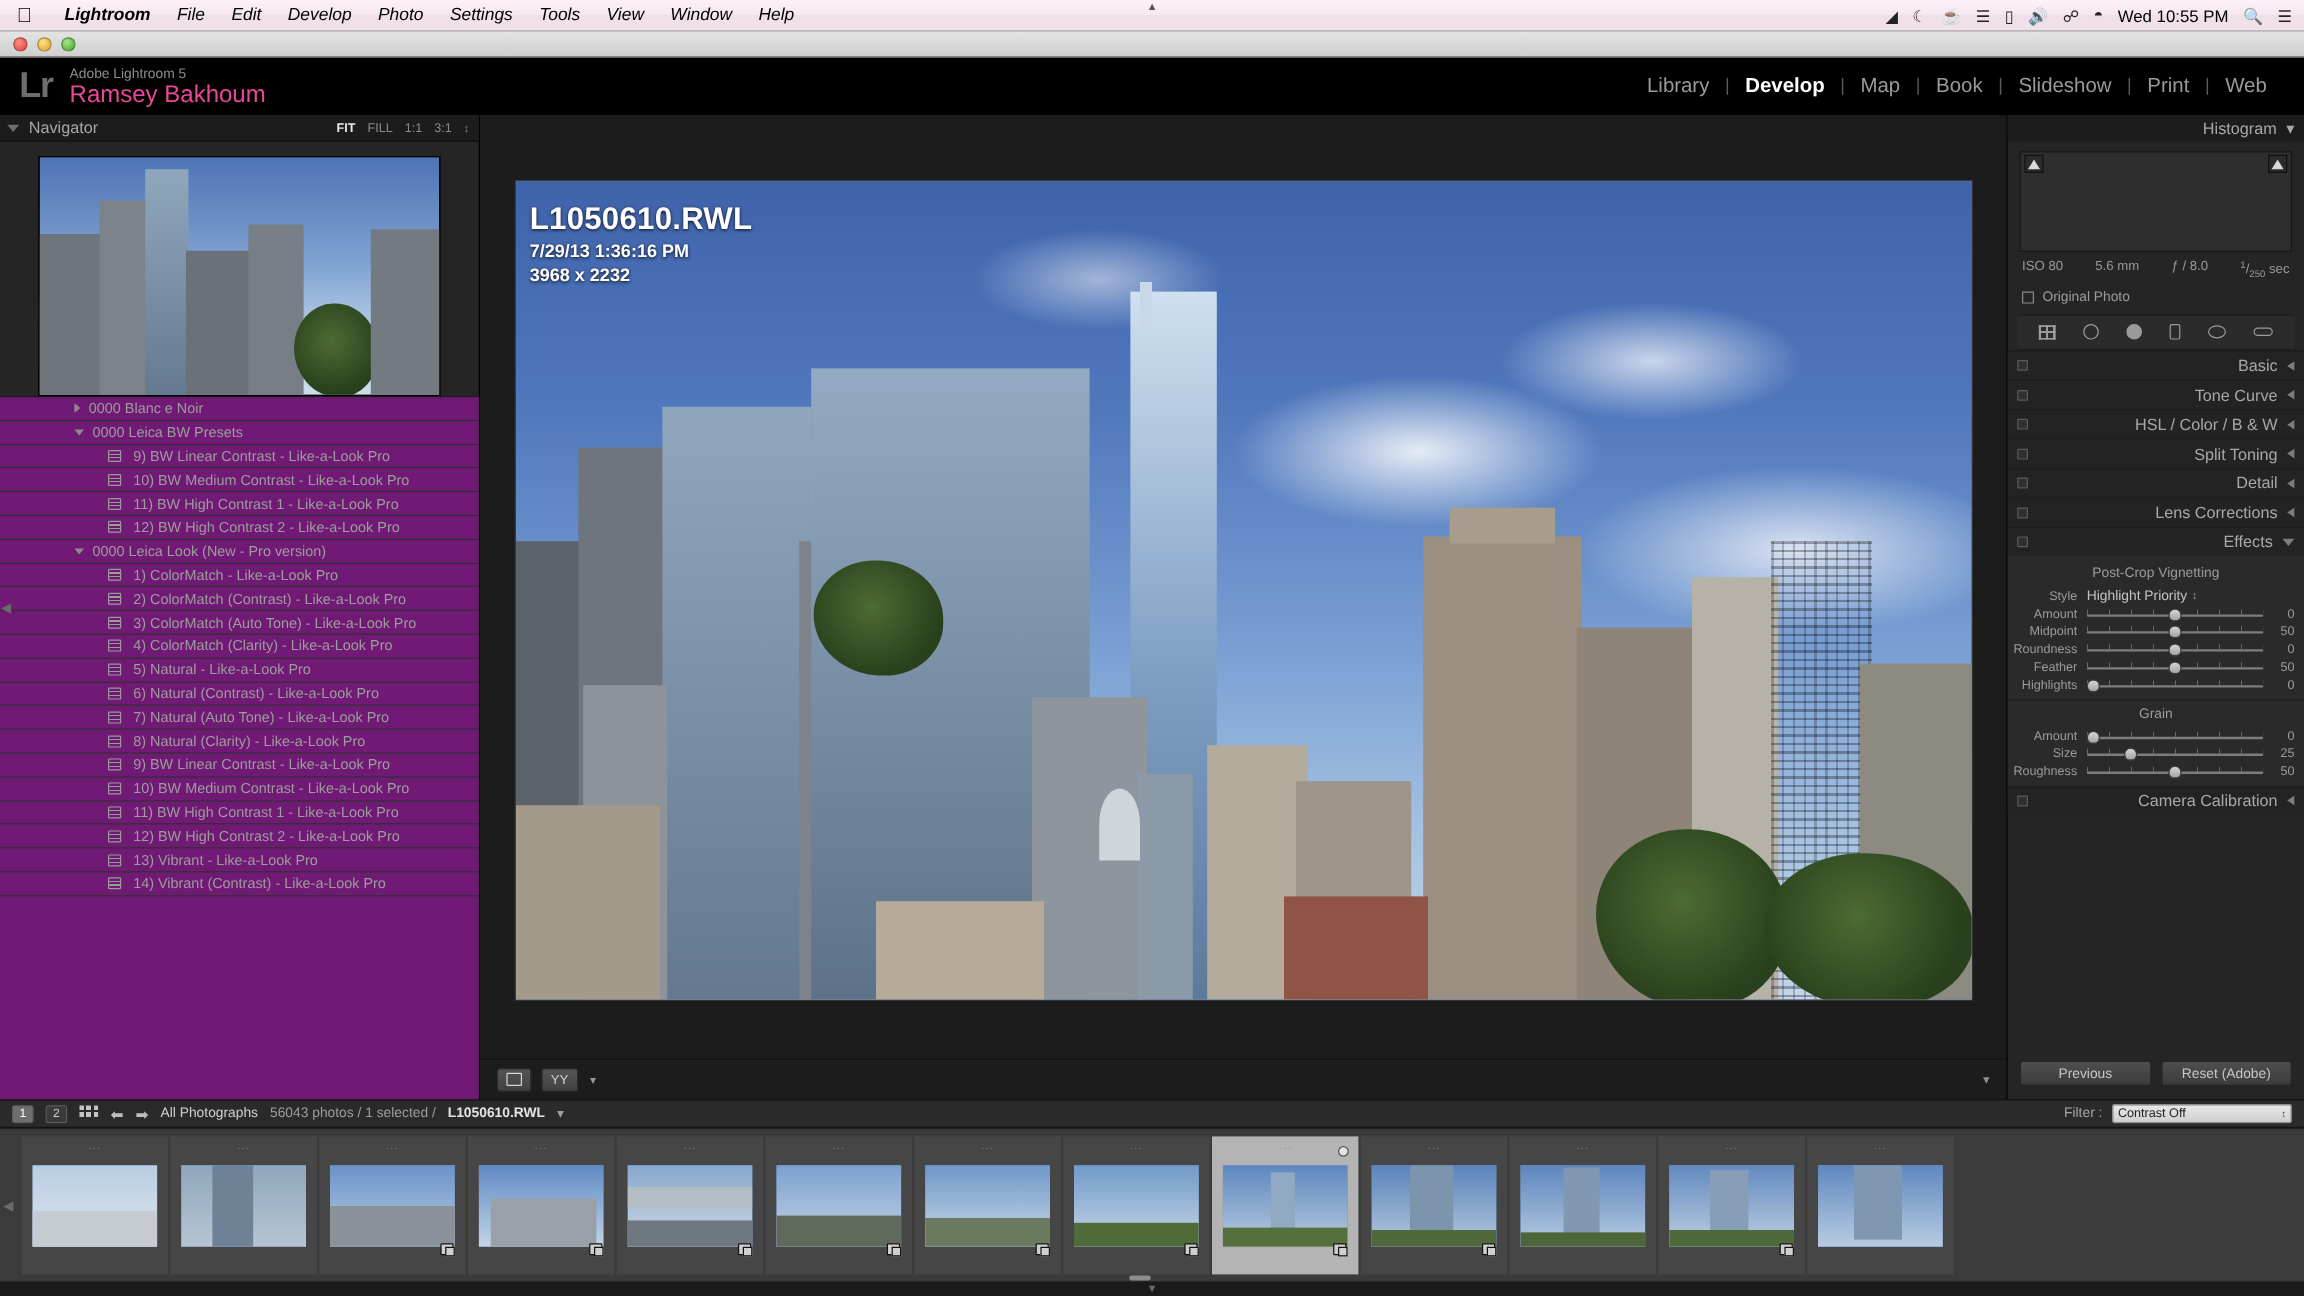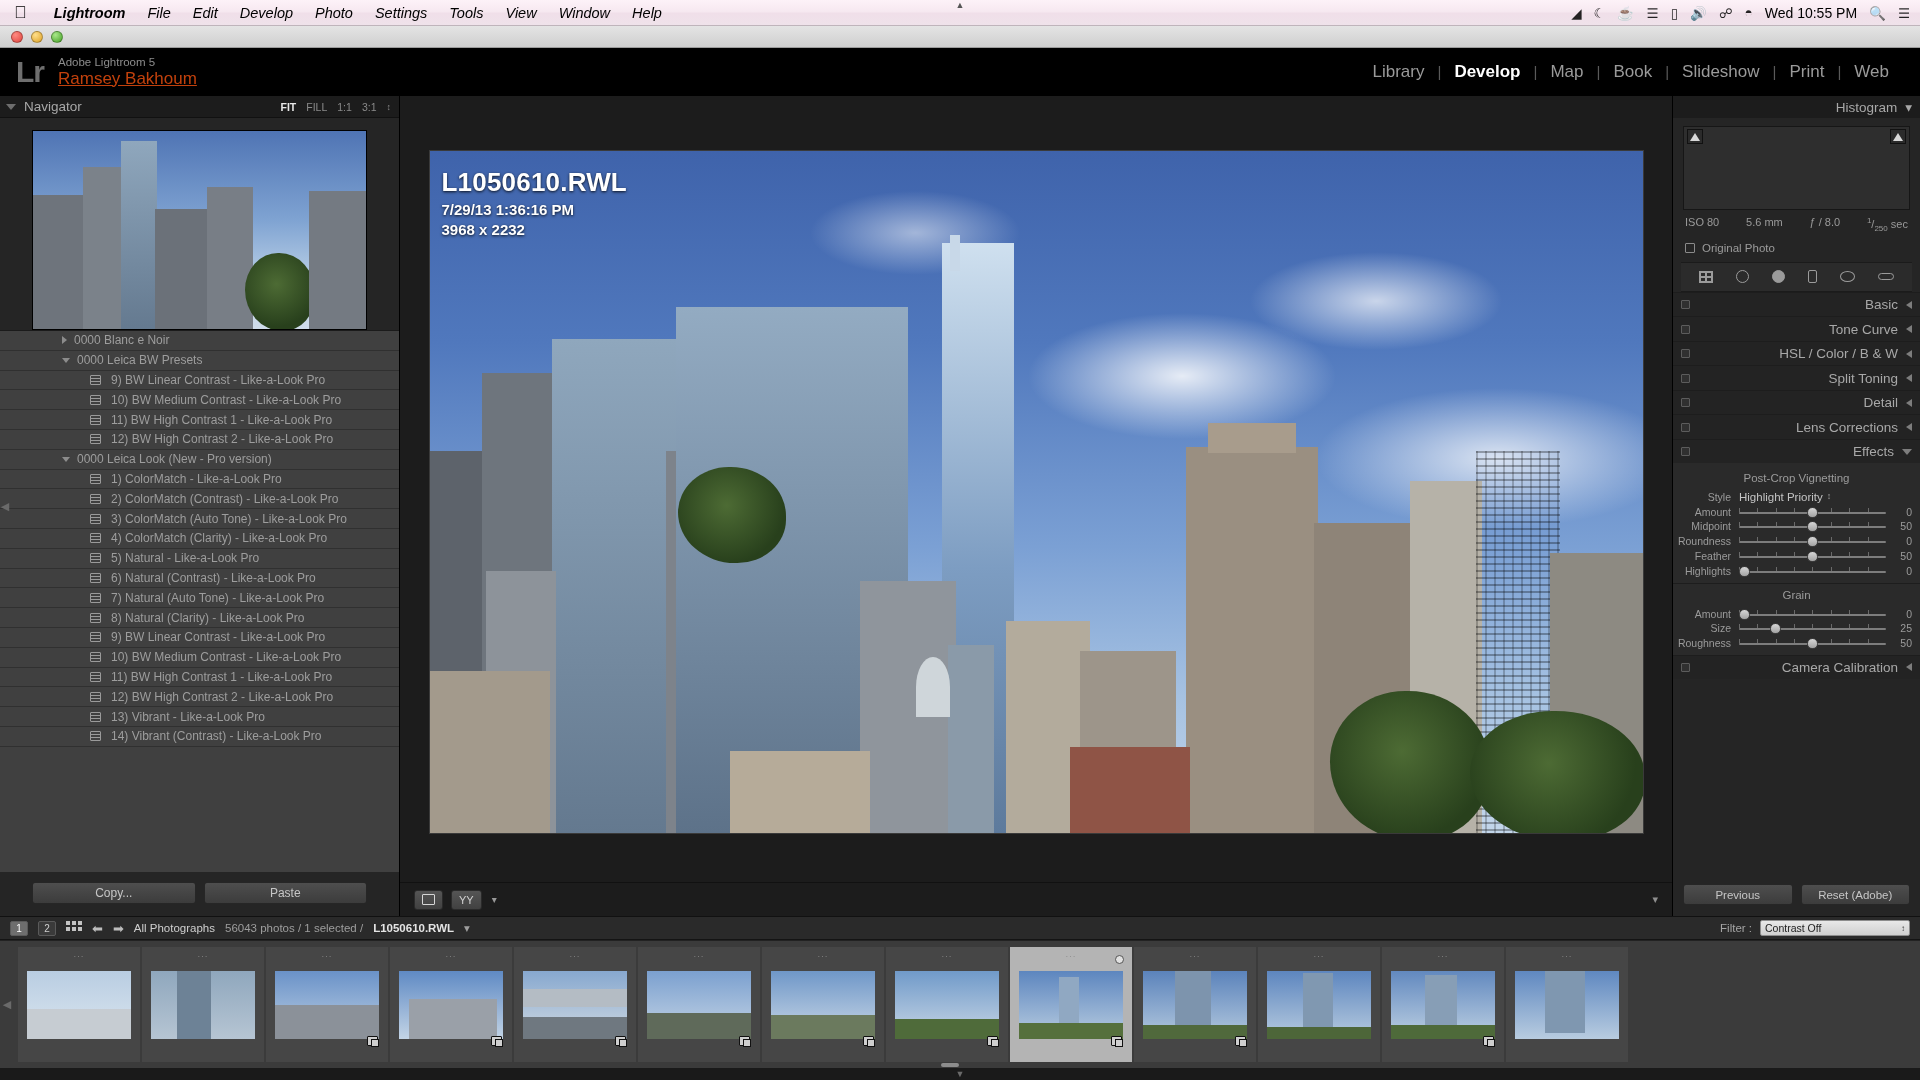--- a/index.html
+++ b/index.html
@@ -70,21 +70,21 @@
     padding: 0 18px 0 16px;
     border-bottom: 1px solid #000;
   }
   .lr-logo {
     font-size: 30px; font-weight: bold; color: #6e6e6e;
     letter-spacing: -1px; margin-right: 14px; line-height: 1;
     font-family: "Liberation Sans", sans-serif;
   }
   .idplate { display: flex; flex-direction: column; justify-content: center; }
   .idplate .l1 { font-size: 11.5px; color: #8d8d8d; line-height: 14px; }
-  .idplate .l2 { font-size: 17px; color: #c2410c; line-height: 20px; text-decoration: underline; }
+  .idplate .l2 { font-size: 20px; color: #ec4899; line-height: 20px; }
   .modules { margin-left: auto; display: flex; align-items: center; gap: 0; }
   .module {
     font-size: 17px; color: #9a9a9a; padding: 0 13px; white-space: nowrap;
   }
   .module.active { color: #fff; font-weight: bold; }
   .module-sep { color: #5a5a5a; font-size: 15px; }
 
   
   .lr-main { flex: 1 1 auto; display: flex; min-height: 0; background: #1a1a1a; }
 
@@ -124,21 +124,21 @@
   .presets-head {
     margin-top: 14px; height: 24px;
     display: flex; align-items: center;
     padding: 0 28px 0 30px;
     background: #1e1e1e;
   }
   .presets-head .ptitle { font-size: 14.5px; color: #a9a9a9; }
   .plus { margin-left: auto; font-size: 17px; color: #888; line-height: 1; }
 
   .preset-list {
-    flex: 1 1 auto; overflow: hidden; background: #404040;
+    flex: 1 1 auto; overflow: hidden; background: #701a75;
     margin: 0 0 0 0;
     border-top: 1px solid #1b1b1b;
     text-align: right;
   }
   .prow {
     display: flex; align-items: center; height: 19.8px;
     font-size: 12px; color: #9d9d9d;
     border-bottom: 1px solid #303030;
     padding-left: 52px; white-space: nowrap;
   }
@@ -610,24 +610,20 @@
           <div class="prow item">
             <span class="pico"></span>
             <span>13) Vibrant - Like-a-Look Pro</span>
           </div>
           <div class="prow item">
             <span class="pico"></span>
             <span>14) Vibrant (Contrast) - Like-a-Look Pro</span>
           </div>
         </div>
 
-      <div class="lp-buttons">
-        <button>Copy...</button>
-        <button>Paste</button>
-      </div>
     </div>
 
     <div class="center">
       <div class="top-caret">▲</div>
       <div class="stage">
         <div class="photo-wrap">
           <div class="photo">
             <div class="sky"></div>
 
             <div class="bld win" style="left:0;top:300px;width:62px;height:382px;background:#5d636b"></div>

